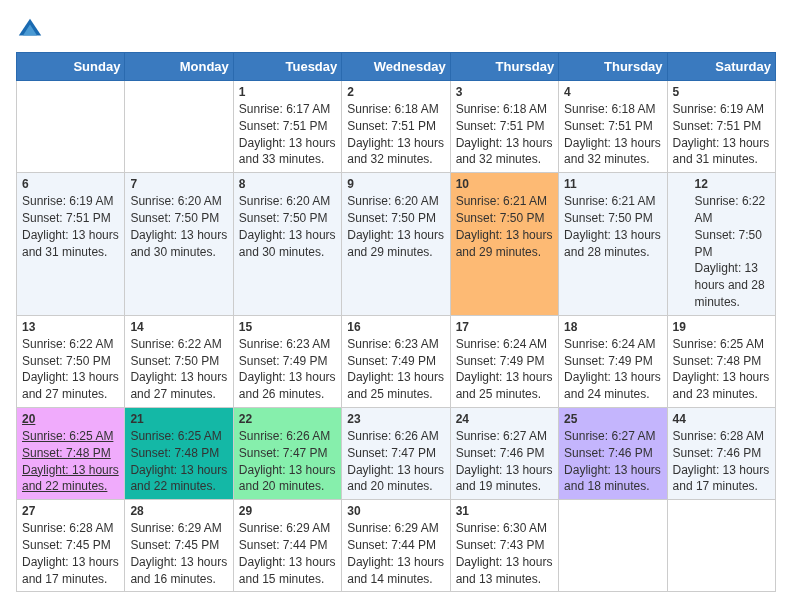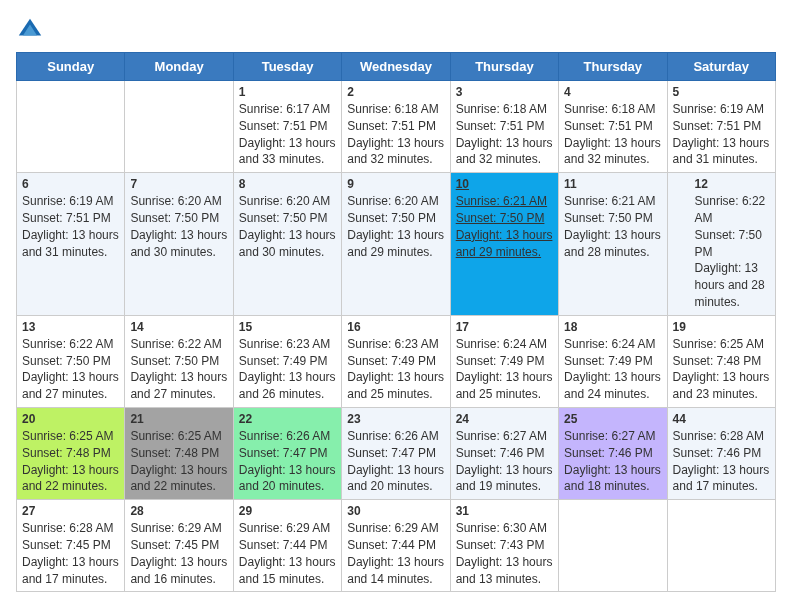--- a/index.html
+++ b/index.html
@@ -48,21 +48,21 @@
       width: 100%;
       border-collapse: collapse;
       border: 1px solid #ccc;
     }
     .calendar th {
       background-color: #3a7abf;
       color: #fff;
       font-size: 13px;
       font-weight: bold;
       padding: 6px 4px;
-      text-align: center;
+      text-align: right;
       border: 1px solid #2a6aaf;
     }
     .calendar td {
       width: calc(100% / 7);
       vertical-align: top;
       border: 1px solid #ccc;
       padding: 4px 5px;
       font-size: 10.5px;
       color: #333;
       background: #fff;
@@ -172,21 +172,21 @@
           <div class="day-info" style="white-space: pre-line;">Sunrise: 6:20 AM
 Sunset: 7:50 PM
 Daylight: 13 hours and 30 minutes.</div>
         </td>
         <td style="background-color: rgb(240, 245, 251);">
           <div class="day-number">9</div>
           <div class="day-info" style="white-space: pre-line;">Sunrise: 6:20 AM
 Sunset: 7:50 PM
 Daylight: 13 hours and 29 minutes.</div>
         </td>
-        <td style="background-color: #0ea5e9; text-decoration: underline;">
+        <td style="background-color: #fdba74;">
           <div class="day-number">10</div>
           <div class="day-info" style="white-space: pre-line;">Sunrise: 6:21 AM
 Sunset: 7:50 PM
 Daylight: 13 hours and 29 minutes.</div>
         </td>
         <td style="background-color: rgb(240, 245, 251);">
           <div class="day-number">11</div>
           <div class="day-info" style="white-space: pre-line;">Sunrise: 6:21 AM
 Sunset: 7:50 PM
 Daylight: 13 hours and 28 minutes.</div>
@@ -236,27 +236,27 @@
 Daylight: 13 hours and 24 minutes.</div>
         </td>
         <td>
           <div class="day-number">19</div>
           <div class="day-info" style="white-space: pre-line;">Sunrise: 6:25 AM
 Sunset: 7:48 PM
 Daylight: 13 hours and 23 minutes.</div>
         </td>
       </tr>
       <tr>
-        <td style="background-color: #bef264;">
+        <td style="background-color: #f0abfc; text-decoration: underline;">
           <div class="day-number">20</div>
           <div class="day-info" style="white-space: pre-line;">Sunrise: 6:25 AM
 Sunset: 7:48 PM
 Daylight: 13 hours and 22 minutes.</div>
         </td>
-        <td style="background-color: #a3a3a3;">
+        <td style="background-color: #14b8a6;">
           <div class="day-number">21</div>
           <div class="day-info" style="white-space: pre-line;">Sunrise: 6:25 AM
 Sunset: 7:48 PM
 Daylight: 13 hours and 22 minutes.</div>
         </td>
         <td style="background-color: #86efac; margin-left: 47px;">
           <div class="day-number">22</div>
           <div class="day-info" style="white-space: pre-line;">Sunrise: 6:26 AM
 Sunset: 7:47 PM
 Daylight: 13 hours and 20 minutes.</div>

